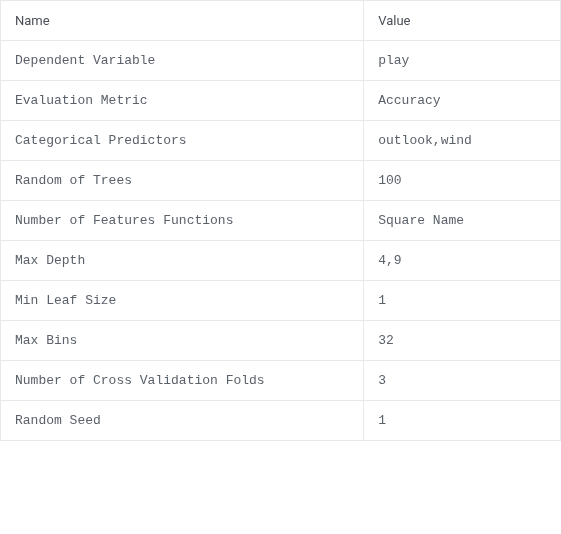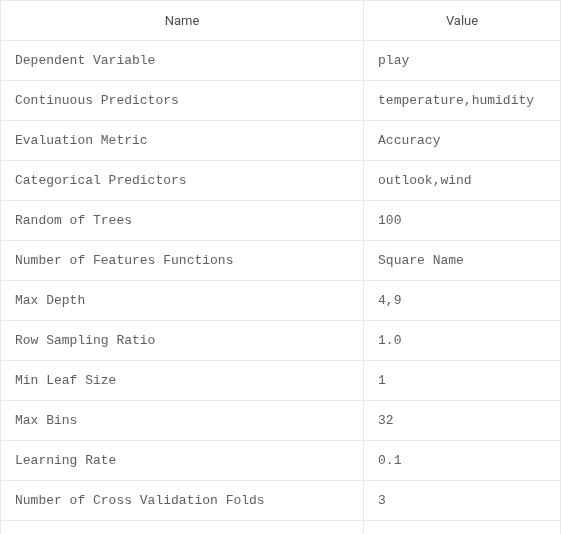--- a/index.html
+++ b/index.html
@@ -23,21 +23,20 @@
     .table td {
       text-align: left;
       padding: 12px 14px;
       border: 1px solid #e6e9ec;
       font-weight: 400;
     }
     .table thead th {
       color: #4a4f57;
       font-weight: 400;
       background: #ffffff;
-      text-align: center;
     }
     .table tbody td {
       color: #5b616a;
       font-family: Liberation Mono, monospace;
     }
     .col-name {
       width: 364px;
     }
     .col-value {
       width: 197px;
@@ -52,58 +51,46 @@
       <th class="col-name">Name</th>
       <th class="col-value">Value</th>
     </tr>
   </thead>
   <tbody>
     <tr>
       <td class="col-name">Dependent Variable</td>
       <td class="col-value">play</td>
     </tr>
     <tr>
-      <td class="col-name">Continuous Predictors</td>
-      <td class="col-value">temperature,humidity</td>
-    </tr>
-    <tr>
       <td class="col-name">Evaluation Metric</td>
       <td class="col-value">Accuracy</td>
     </tr>
     <tr>
       <td class="col-name">Categorical Predictors</td>
       <td class="col-value">outlook,wind</td>
     </tr>
     <tr>
       <td class="col-name">Random of Trees</td>
       <td class="col-value">100</td>
     </tr>
     <tr>
       <td class="col-name">Number of Features Functions</td>
       <td class="col-value">Square Name</td>
     </tr>
     <tr>
       <td class="col-name">Max Depth</td>
       <td class="col-value">4,9</td>
     </tr>
     <tr>
-      <td class="col-name">Row Sampling Ratio</td>
-      <td class="col-value">1.0</td>
-    </tr>
-    <tr>
       <td class="col-name">Min Leaf Size</td>
       <td class="col-value">1</td>
     </tr>
     <tr>
       <td class="col-name">Max Bins</td>
       <td class="col-value">32</td>
-    </tr>
-    <tr>
-      <td class="col-name">Learning Rate</td>
-      <td class="col-value">0.1</td>
     </tr>
     <tr>
       <td class="col-name">Number of Cross Validation Folds</td>
       <td class="col-value">3</td>
     </tr>
     <tr>
       <td class="col-name">Random Seed</td>
       <td class="col-value">1</td>
     </tr>
   </tbody>

